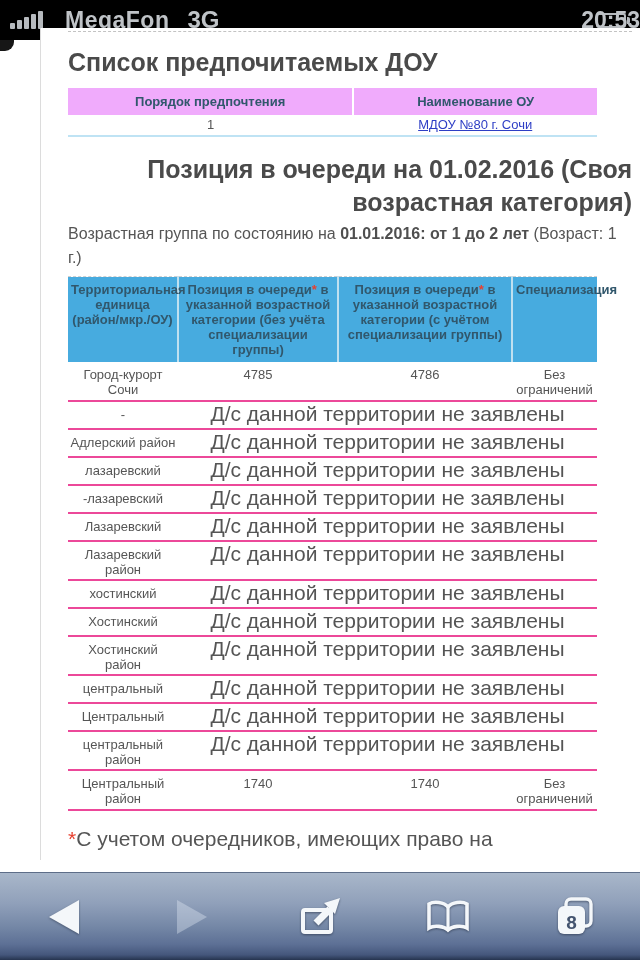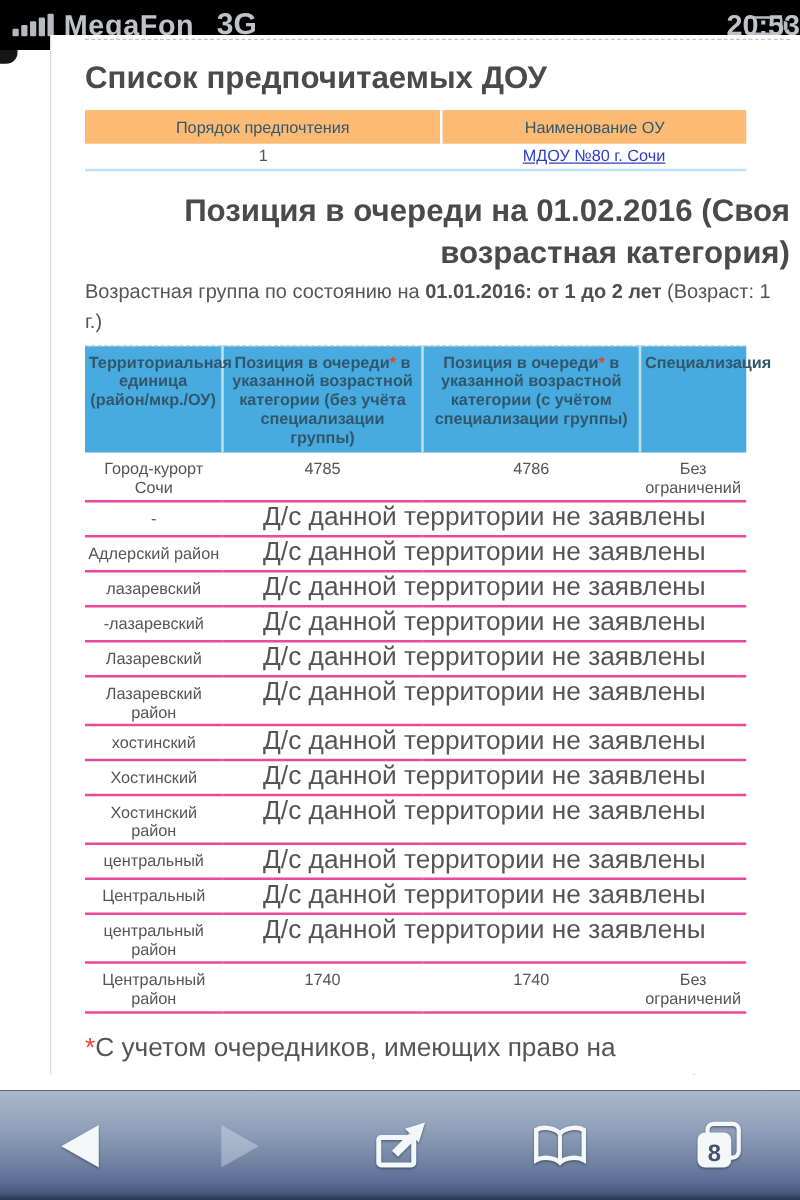--- a/index.html
+++ b/index.html
@@ -7,21 +7,21 @@
     width:640px;height:960px;position:relative;overflow:hidden;
     background:#ffffff;font-family:"Liberation Sans","DejaVu Sans",sans-serif;
   }
   
   .status-bar{
     position:absolute;top:0;left:0;width:640px;height:40px;background:#000;
     color:#bfc3c7;display:flex;align-items:center;box-sizing:border-box;padding:0 10px;
   }
   .sig{display:flex;align-items:flex-end;gap:2px;margin-right:8px;}
   .sig i{display:block;width:5px;background:#b6babe;border-radius:1px;}
-  .carrier{font-size:23px;font-weight:bold;letter-spacing:.5px;}
+  .carrier{font-size:23px;font-weight:bold;letter-spacing:.5px;margin-left:14px;}
   .network{font-size:24px;font-weight:bold;margin-left:18px;}
   .sb-time{position:absolute;left:0;right:0;text-align:right;font-size:23px;font-weight:bold;}
   .battery{margin-left:auto;display:flex;align-items:center;}
   .batt-body{width:30px;height:15px;border:2px solid #b6babe;border-radius:3px;padding:1px;box-sizing:border-box;}
   .batt-fill{height:100%;background:#b6babe;border-radius:1px;}
   .batt-tip{width:3px;height:7px;background:#b6babe;border-radius:0 2px 2px 0;margin-left:1px;}
   
   .page-frame{
     position:absolute;top:28px;left:40px;width:564px;height:832px;
     border-left:1px solid #dcdcdc;border-right:1px solid #dcdcdc;
@@ -29,21 +29,21 @@
   }
   .corner-tab{position:absolute;top:40px;left:0;width:14px;height:11px;background:#161616;border-bottom-right-radius:9px;}
   .dotted-top{border-top:1px dashed #c3c3c3;height:0;margin-top:3px;}
   h1{font-size:25px;line-height:33px;font-weight:bold;color:#4a4a4a;margin:14px 0 9px;}
   h2{font-size:25px;line-height:33px;font-weight:bold;color:#4a4a4a;margin:16px 0 0;text-align:right;}
   .age-line{font-size:16px;line-height:24px;color:#555;margin:3px 0 0;}
   .age-line b{color:#4f4f4f;}
   
   table{border-collapse:collapse;width:529px;table-layout:fixed;}
   .pref-table th{
-    background:#fdba74;color:#31576c;font-size:13px;font-weight:normal;text-align:center;
+    background:#f0abfc;color:#31576c;font-size:13px;font-weight:bold;text-align:center;
     padding:6px 2px;border-left:2px solid #fff;
   }
   .pref-table th:first-child{border-left:none;}
   .pref-table td{
     font-size:13px;color:#555;text-align:center;padding:2px 2px 3px;
     border-bottom:2px solid #bfe3f4;
   }
   .pref-table .c1{width:53%;}
   a.school-link{color:#2e3ec5;text-decoration:underline;cursor:pointer;}
   .queue-table{margin-top:6px;border-top:1px dashed #cfcfcf;}

